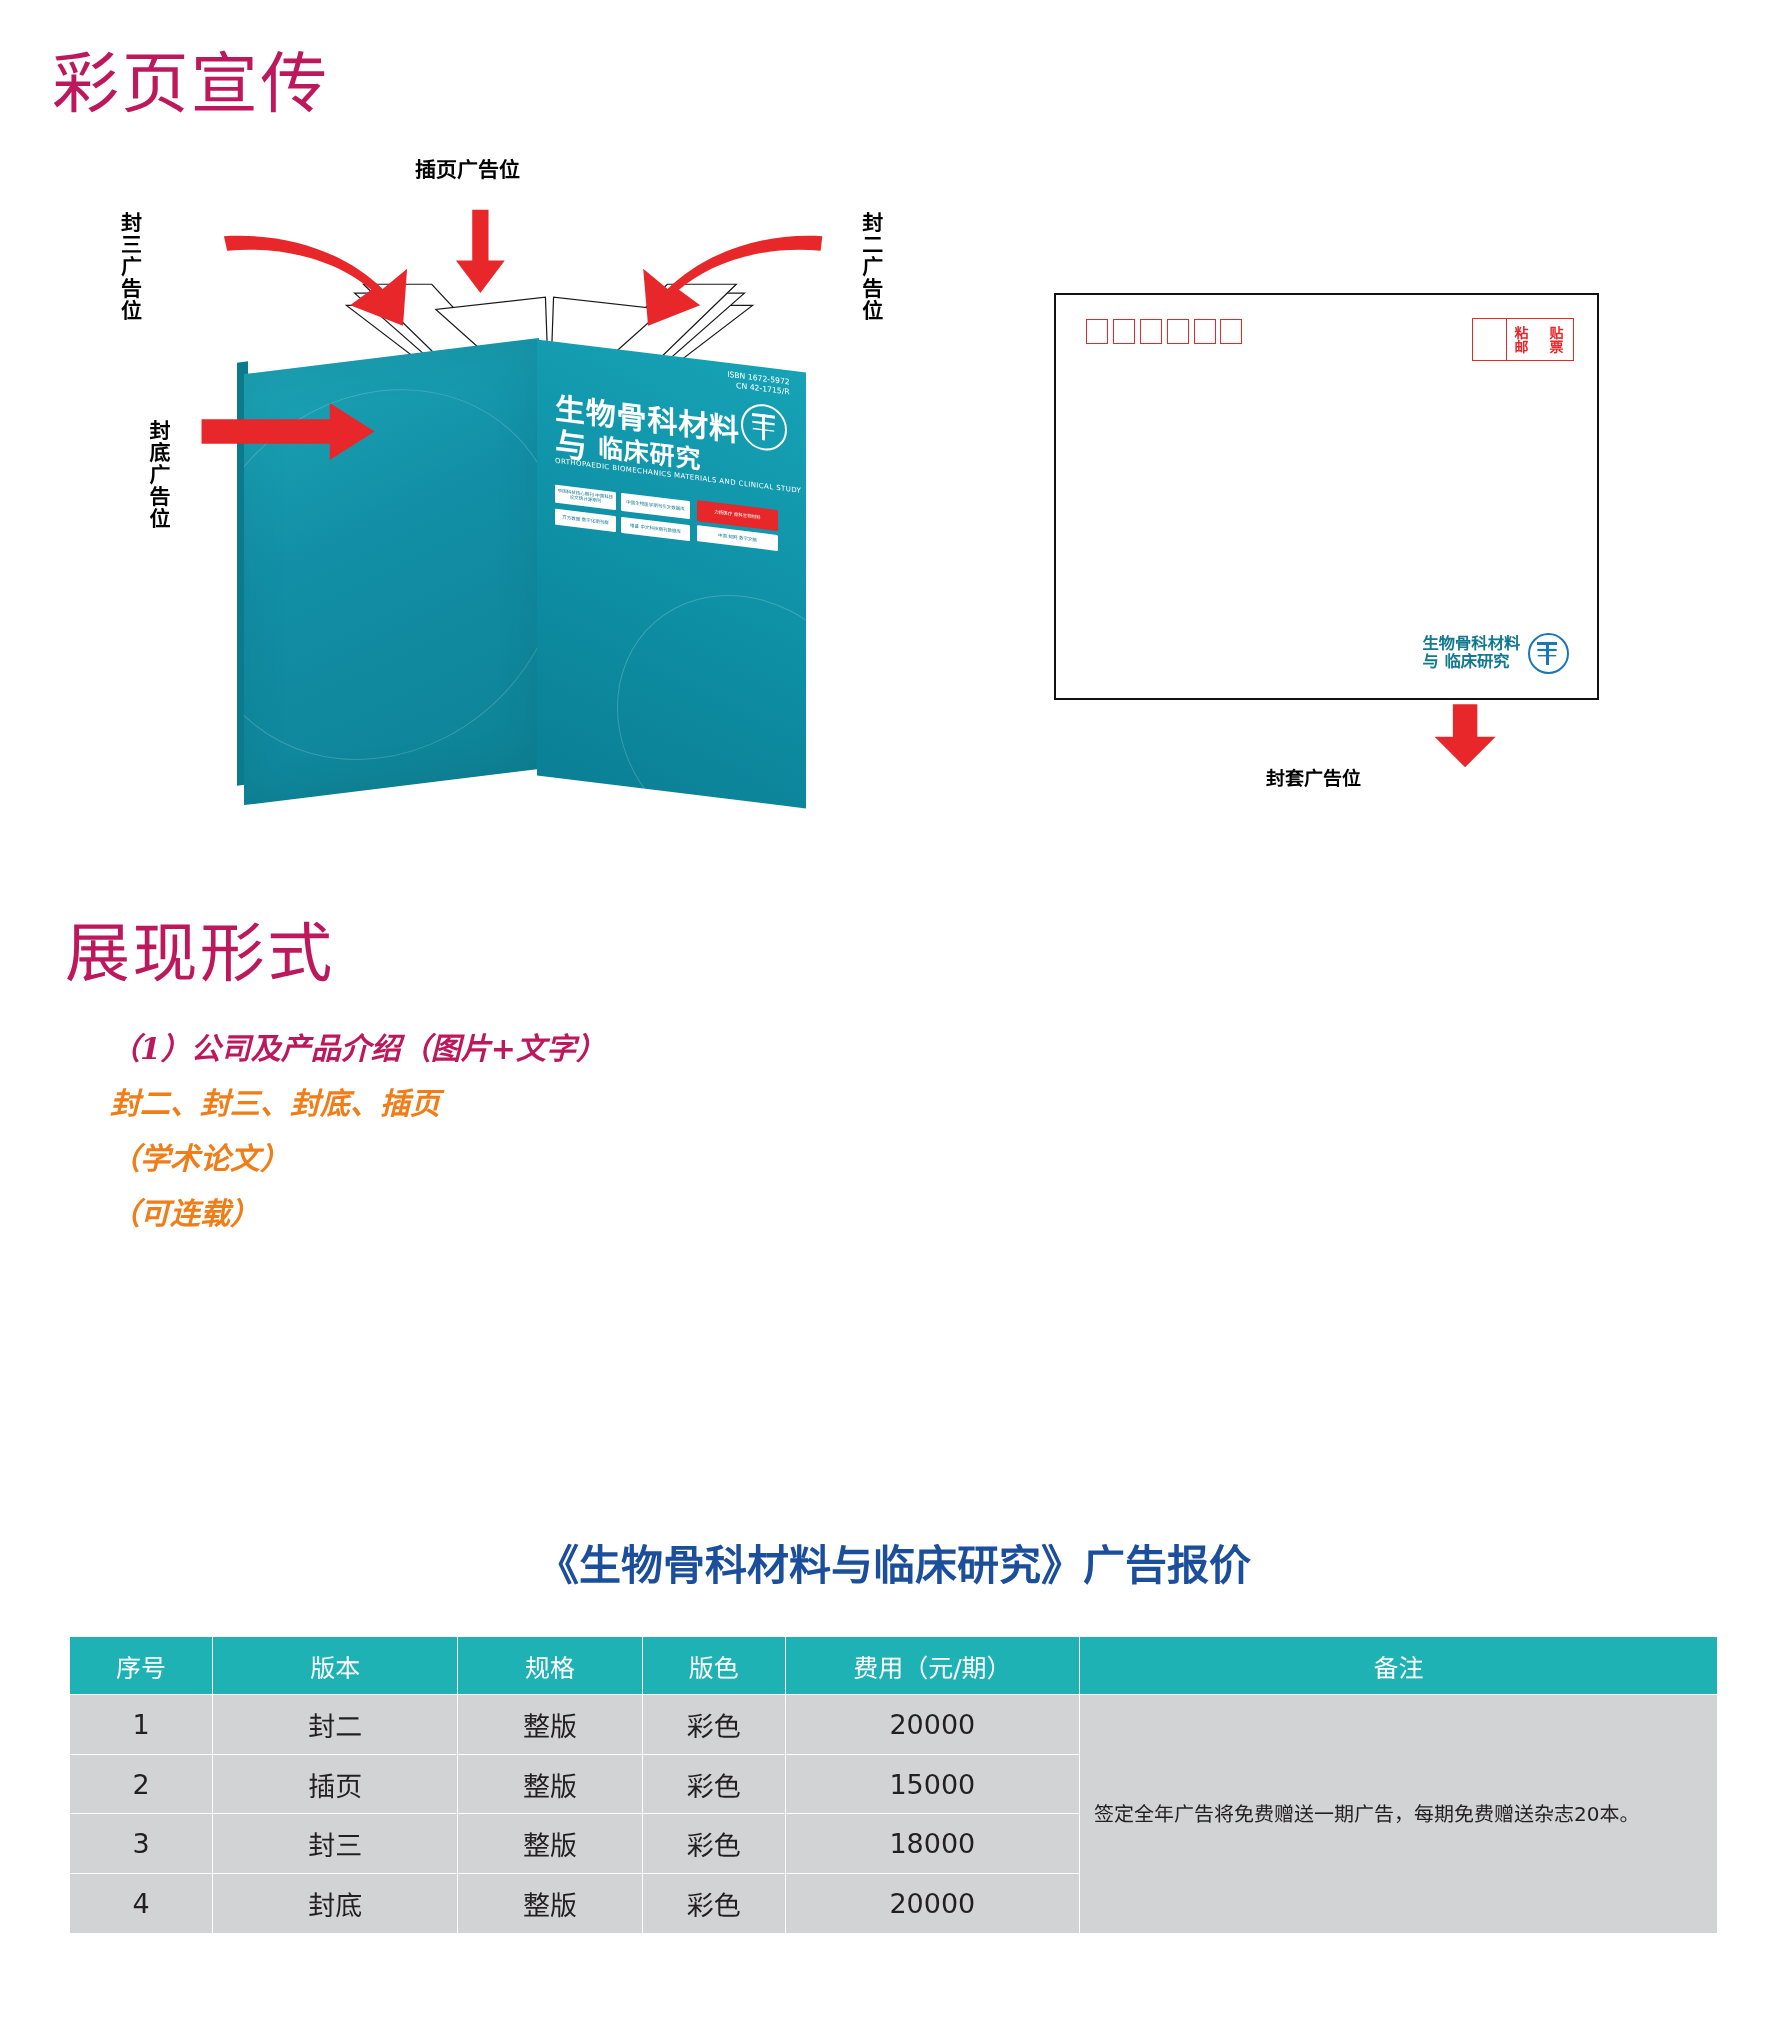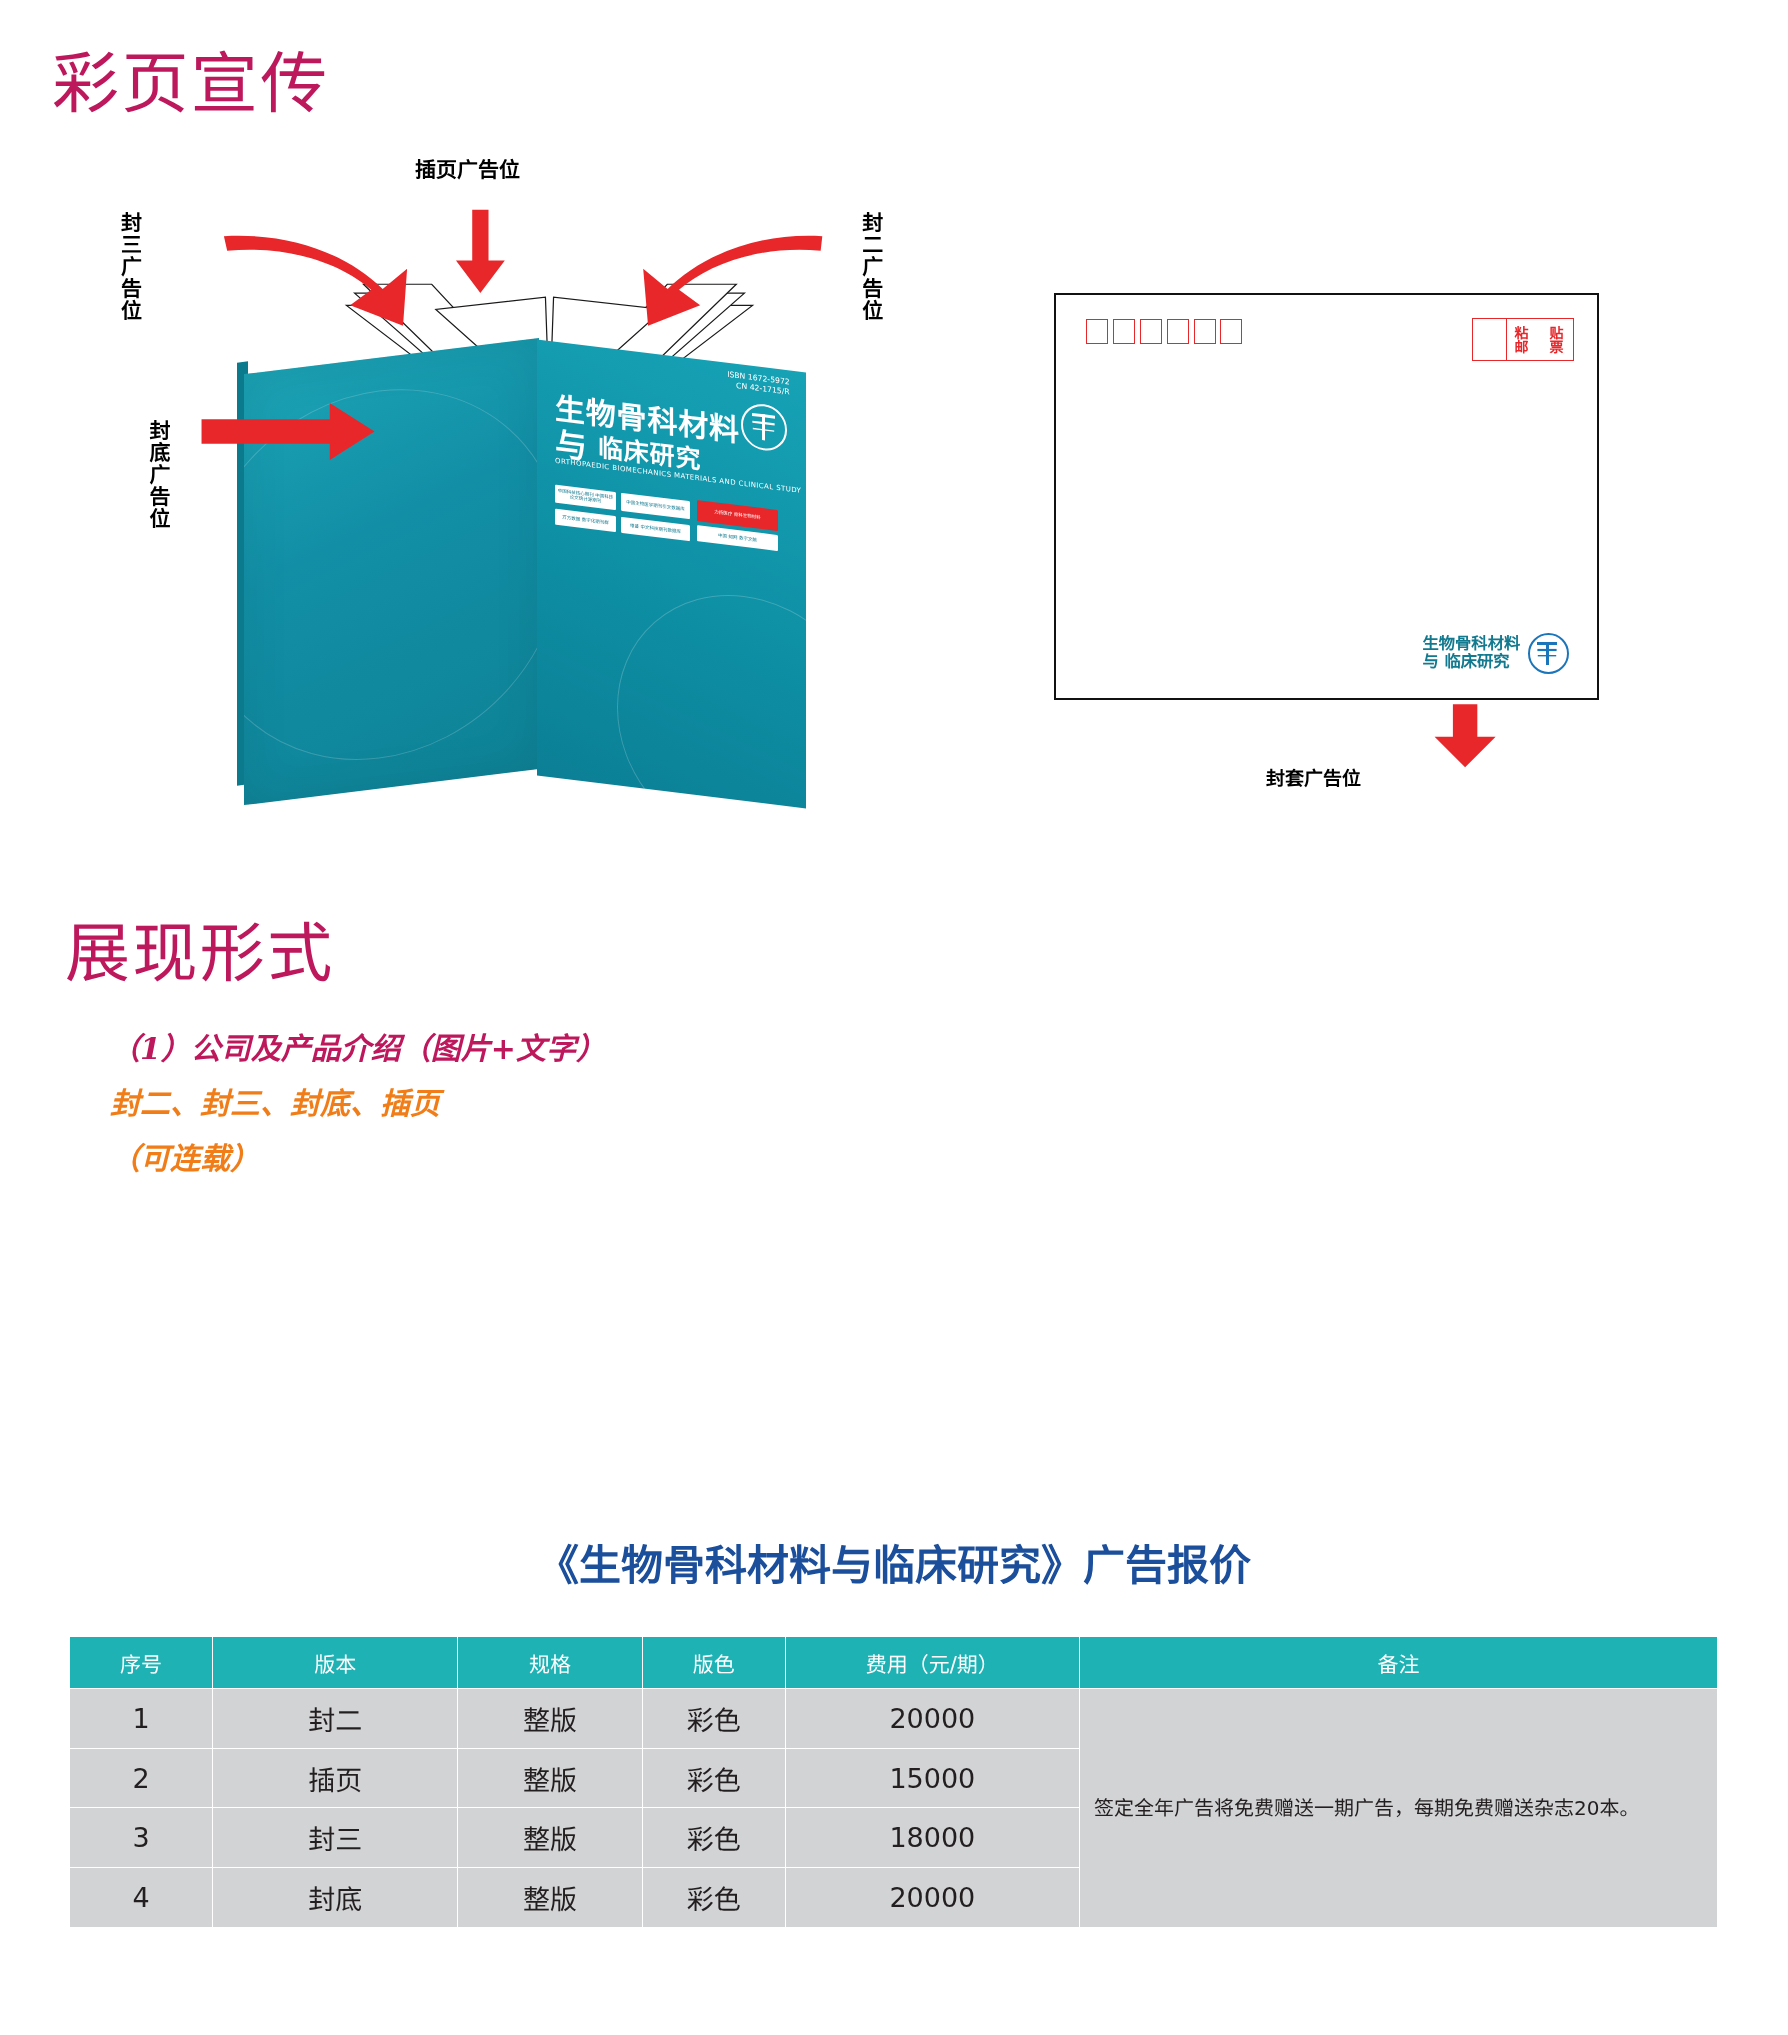--- a/index.html
+++ b/index.html
@@ -315,21 +315,21 @@
     position: absolute;
     left: 69px;
     top: 1636px;
     width: 1649px;
     border-collapse: collapse;
     font-family: "DejaVu Sans", "Liberation Sans", sans-serif;
   }
   #price-table th {
     background: #1FB2B5;
     color: #ffffff;
-    font-size: 21px;
+    font-size: 25px;
     font-weight: normal;
     padding: 10.6px 4.1px;
     border: 1.2px solid #ffffff;
     white-space: nowrap;
   }
   #price-table td {
     background: #D2D3D5;
     color: #231F20;
     font-size: 27px;
     text-align: center;
@@ -445,20 +445,21 @@
   </svg>
 
   <div id="env-caption">封套广告位</div>
 </div>
 
 <div class="section-heading" id="heading-zhanxian">展现形式</div>
 
 <div id="forms-list">
   <div class="form-line form-main">（1）公司及产品介绍（图片+文字）</div>
   <div class="form-line form-sub">封二、封三、封底、插页</div>
+  <div class="form-line form-sub">（学术论文）</div>
   <div class="form-line form-sub">（可连载）</div>
 </div>
 
 <div id="price-title">《生物骨科材料与临床研究》广告报价</div>
 
 <table id="price-table">
   <thead>
     <tr>
       <th class="col-no">序号</th>
       <th class="col-ver">版本</th>

